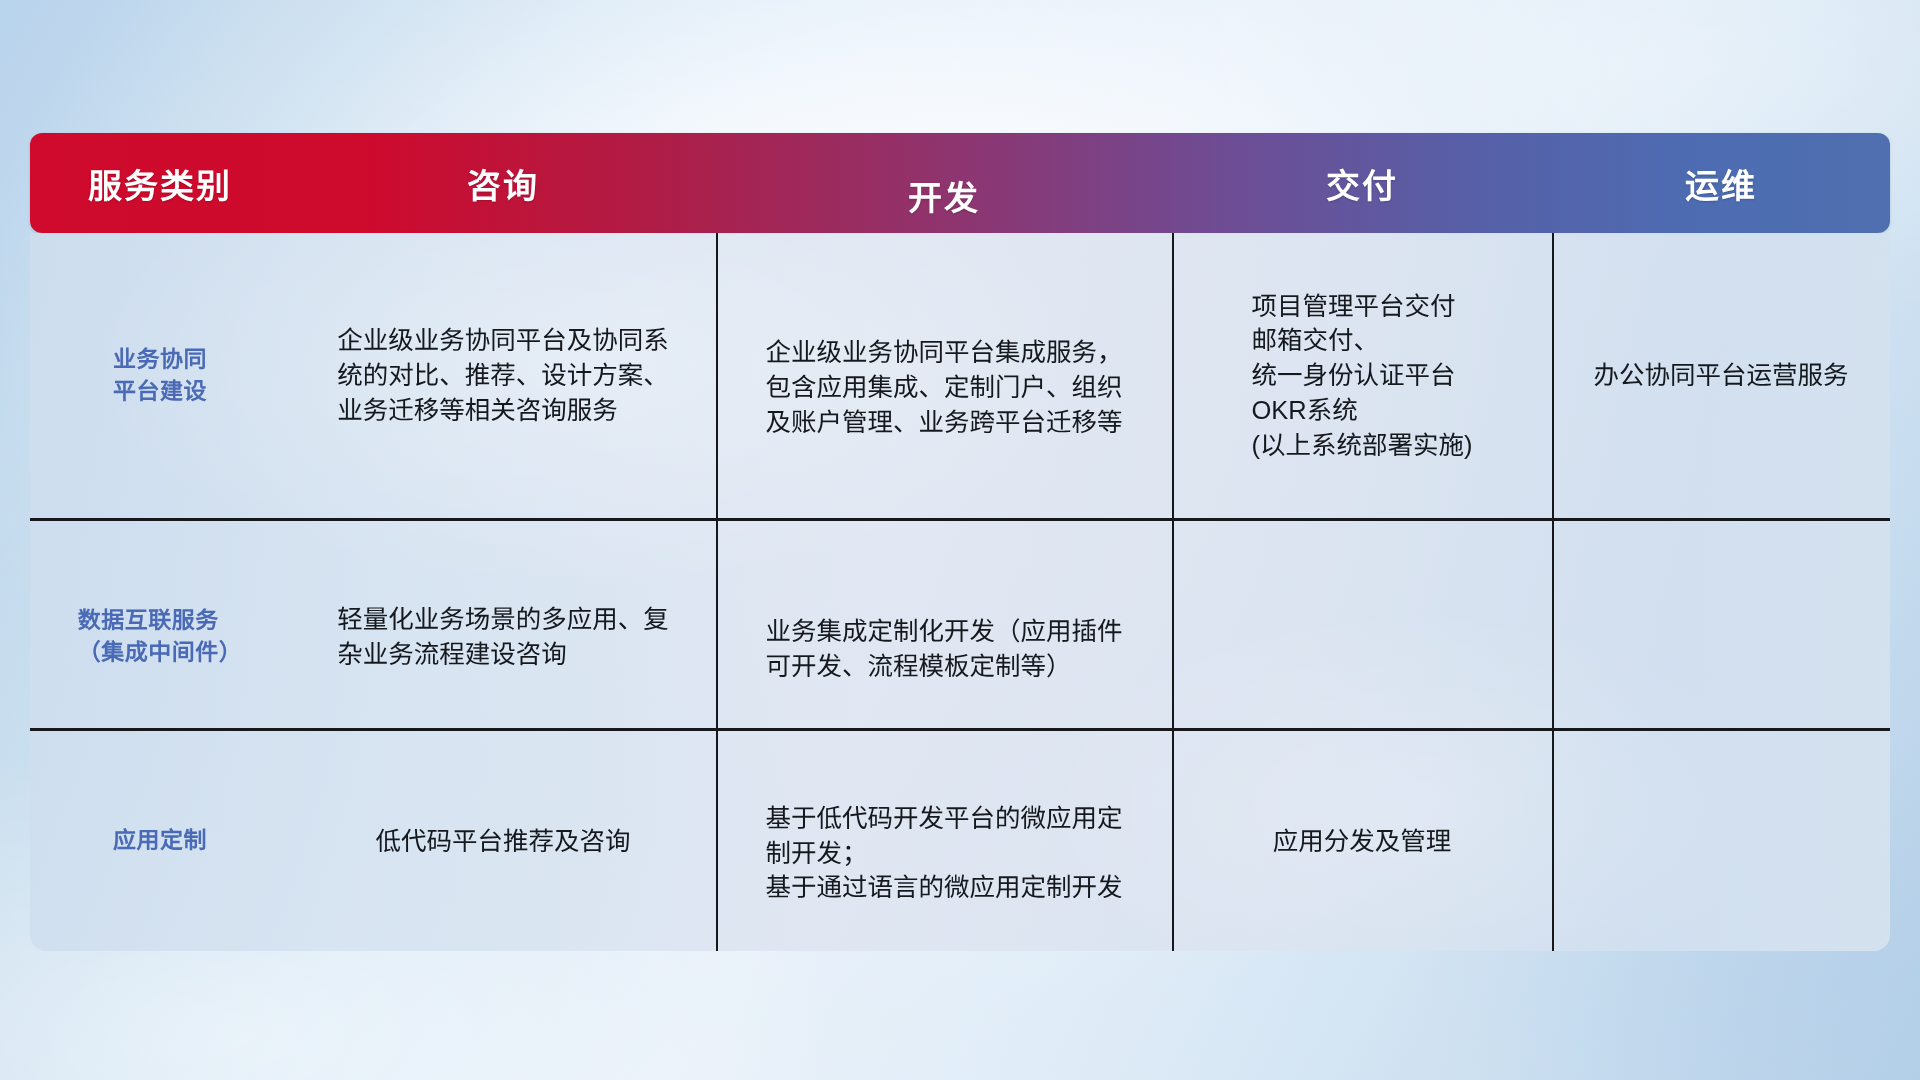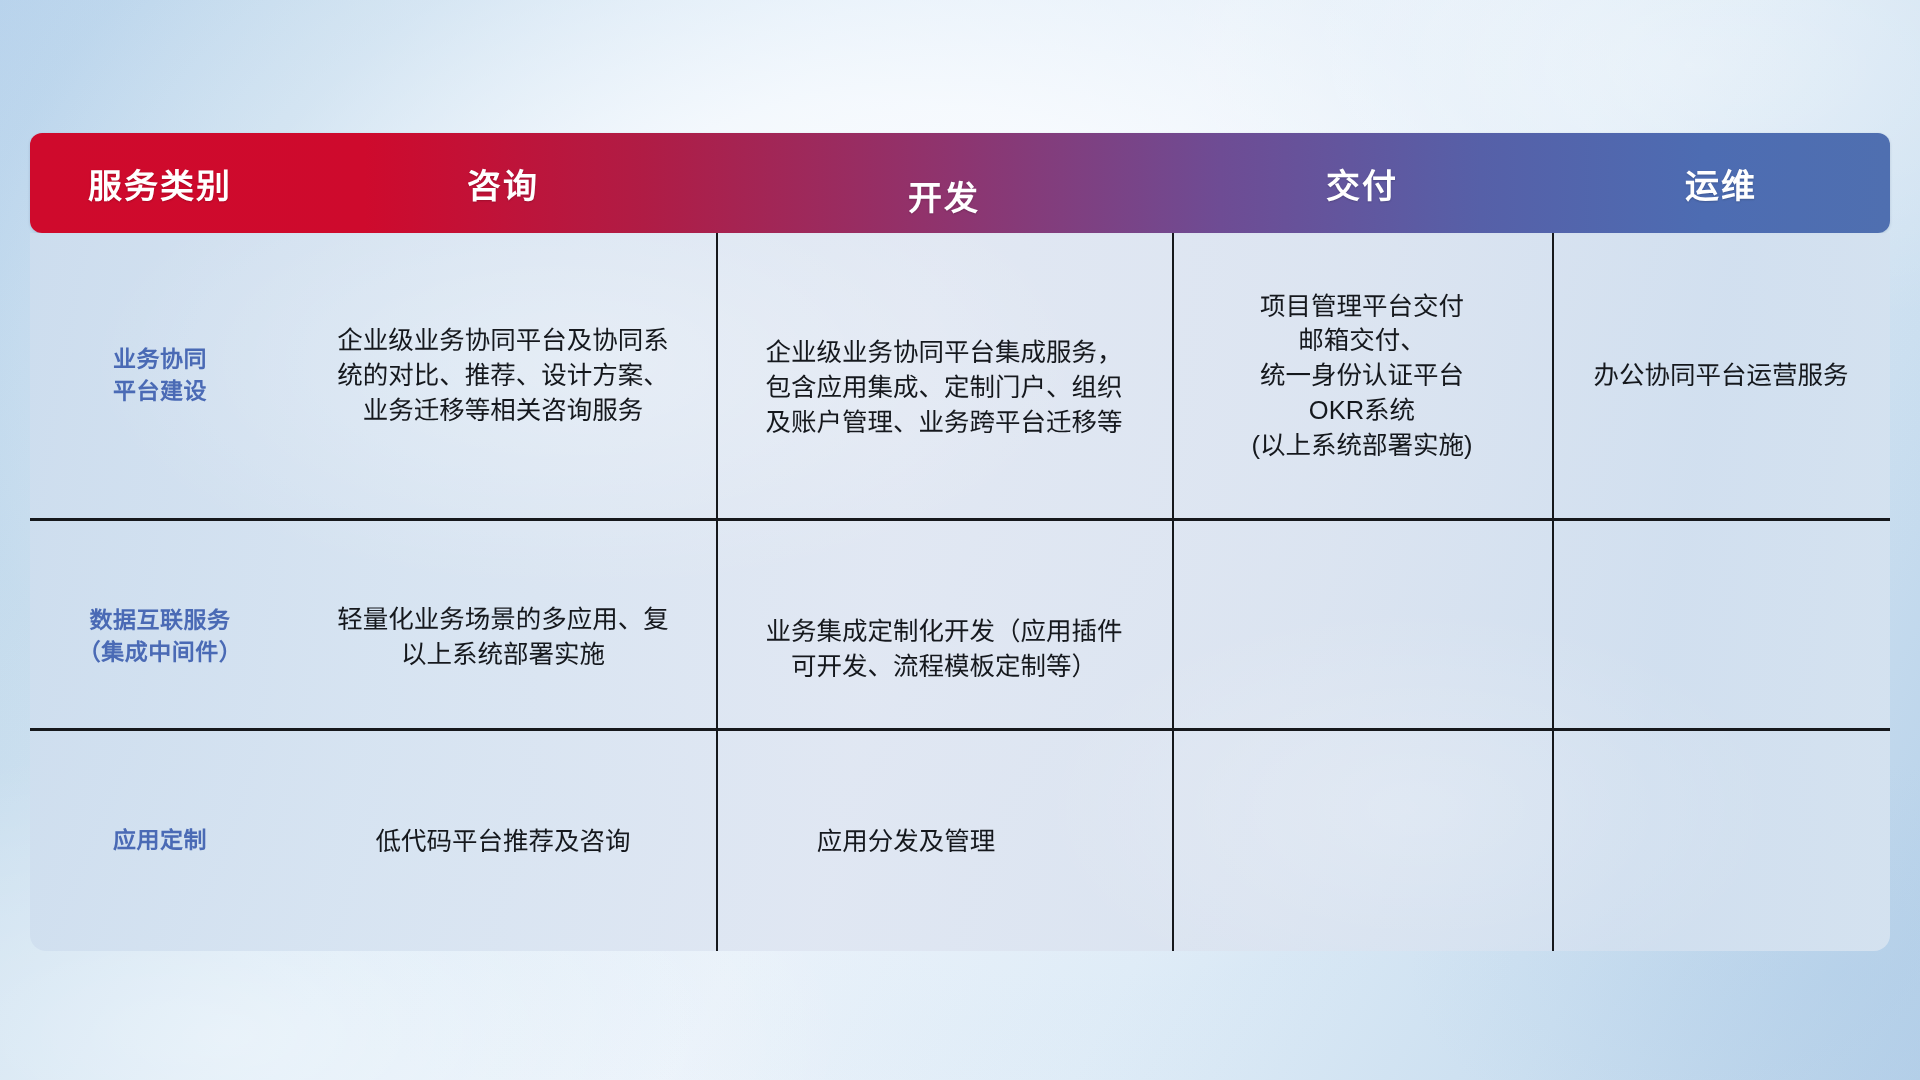--- a/index.html
+++ b/index.html
@@ -143,21 +143,21 @@
     display: flex;
     align-items: stretch;
     z-index: 2;
   }
   .cell {
     display: flex;
     align-items: center;
     justify-content: center;
     padding: 18px 14px;
     box-sizing: border-box;
-    text-align: center;
+    text-align: left;
     color: #15181d;
     font-size: 25.5px;
     line-height: 1.36;
     white-space: pre-line;
   }
   .cat-cell {
     color: #4a6ab5;
     font-size: 23px;
     font-weight: bold;
     line-height: 1.38;
@@ -204,28 +204,31 @@
 统一身份认证平台
 OKR系统
 (以上系统部署实施)</div>
       <div class="cell c5">办公协同平台运营服务</div>
     </div>
 
     <div class="trow" style="top:288px;height:231px;">
       <div class="cell cat-cell c1">数据互联服务
 （集成中间件）</div>
       <div class="cell c2">轻量化业务场景的多应用、复
-以上系统部署实施</div>
+杂业务流程建设咨询</div>
       <div class="cell c3">业务集成定制化开发（应用插件
 可开发、流程模板定制等）</div>
       <div class="cell c4"></div>
       <div class="cell c5"></div>
     </div>
 
     <div class="trow" style="top:498px;height:220px;">
       <div class="cell cat-cell c1">应用定制</div>
       <div class="cell c2">低代码平台推荐及咨询</div>
+      <div class="cell c3">基于低代码开发平台的微应用定
+制开发；
+基于通过语言的微应用定制开发</div>
       <div class="cell c4">应用分发及管理</div>
       <div class="cell c5"></div>
     </div>
 
   </div>
 </div>
 
 </body></html>

